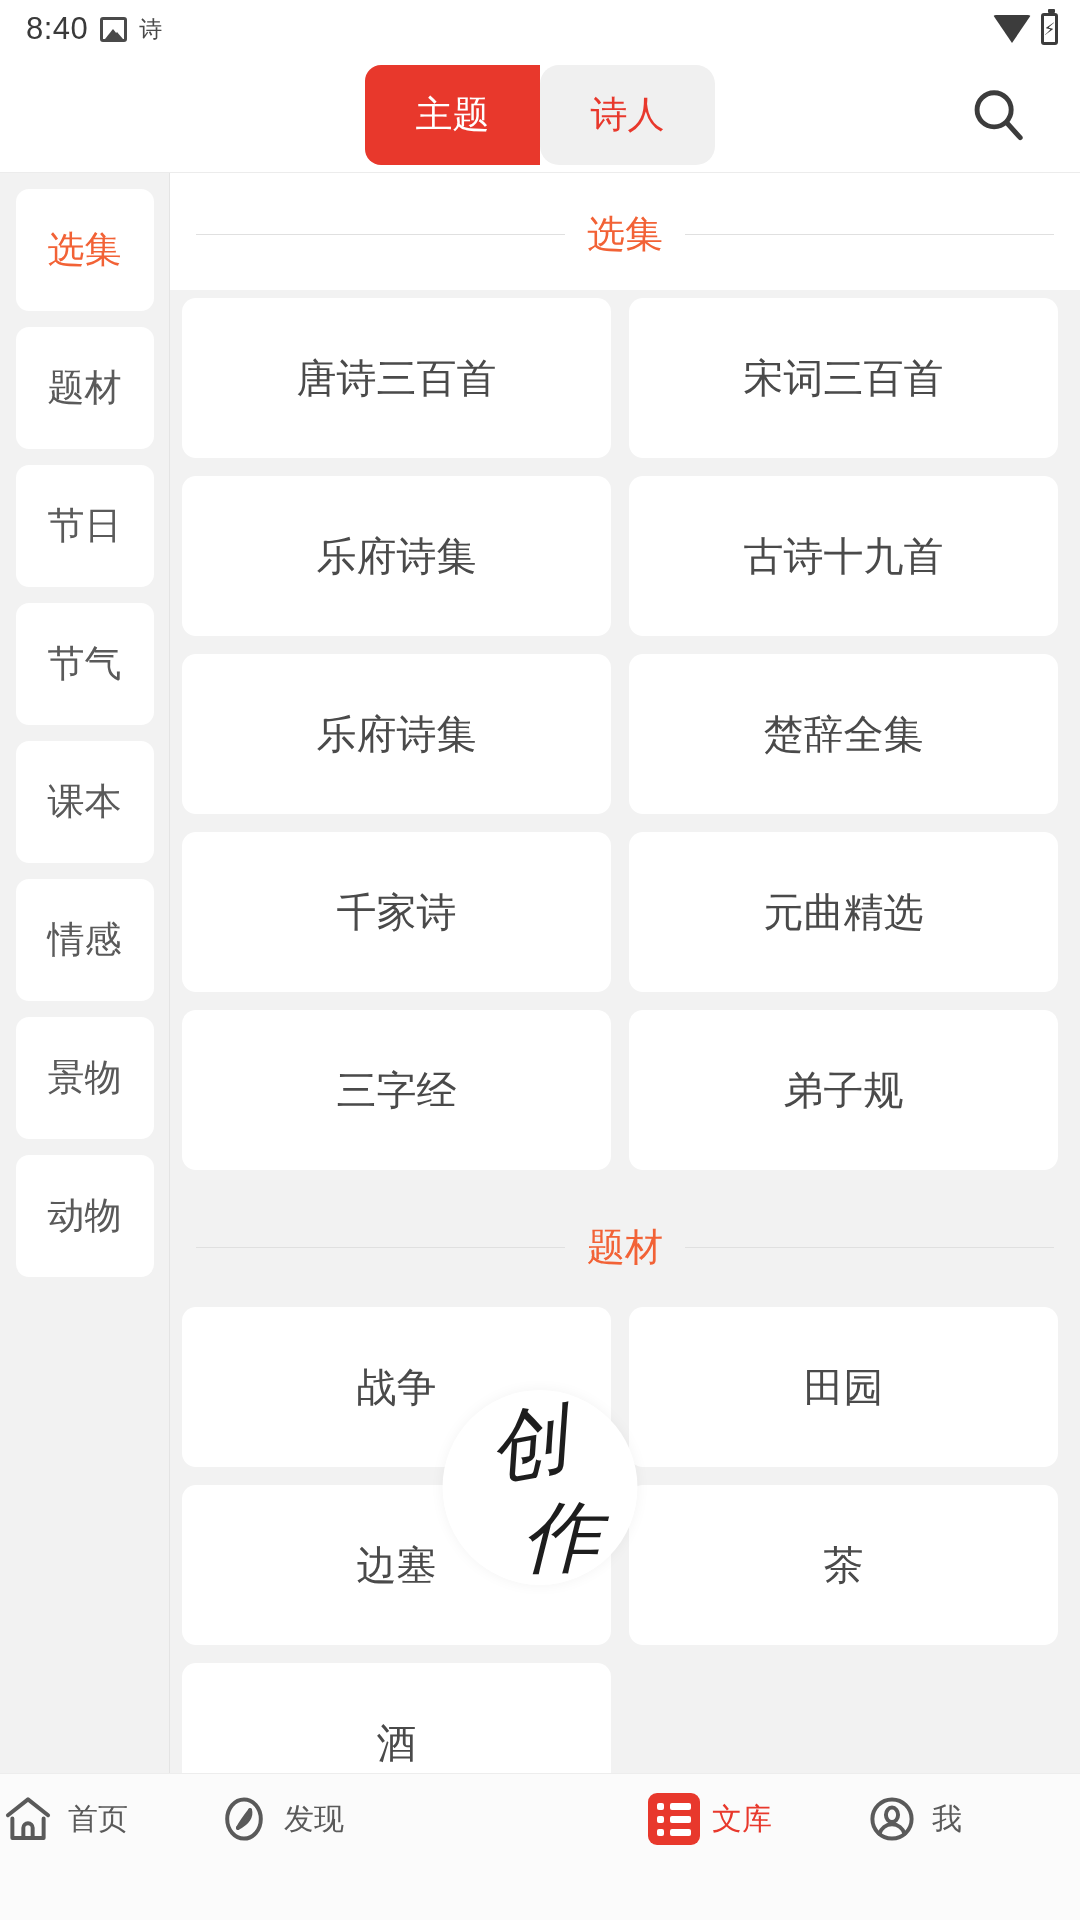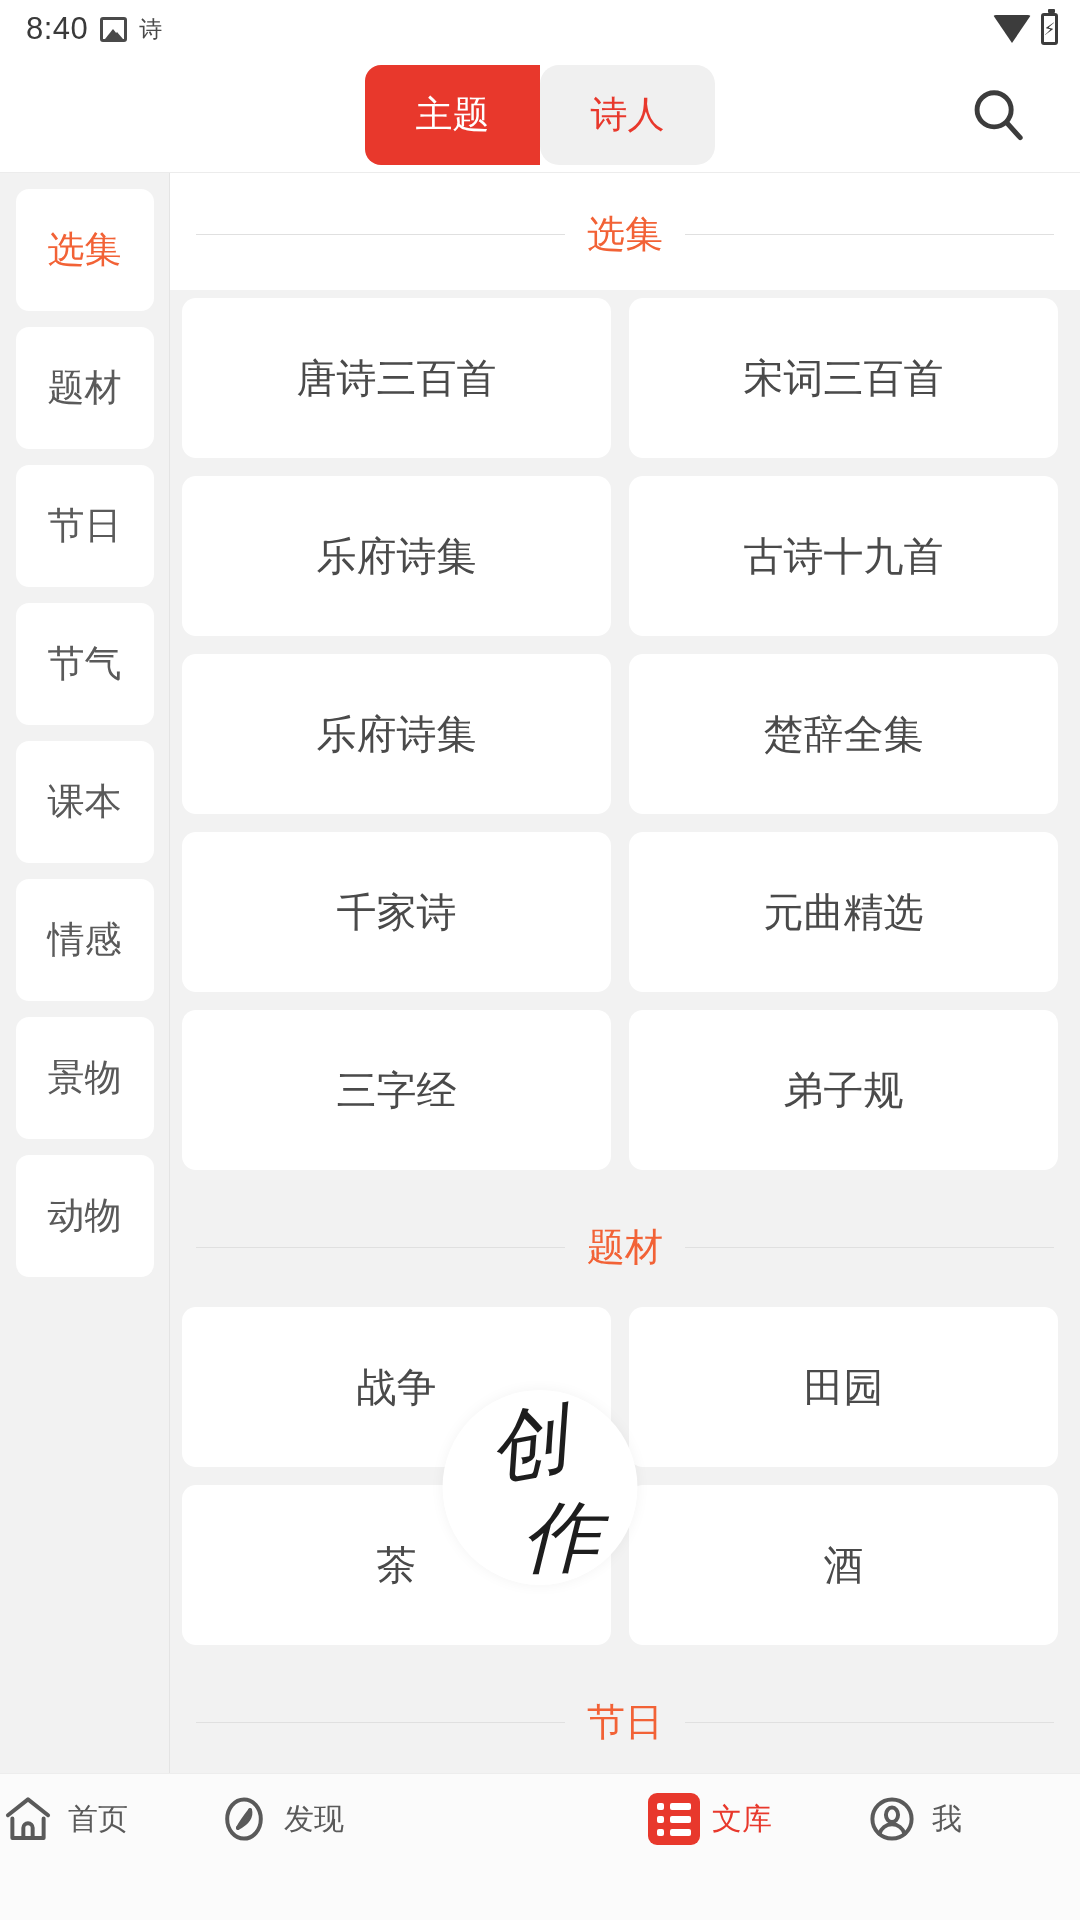--- a/index.html
+++ b/index.html
@@ -224,20 +224,21 @@
       </div>
 
       <div class="section-head on-gray">
         <div class="sh-line"></div>
         <div class="sh-text">题材</div>
         <div class="sh-line"></div>
       </div>
       <div class="grid">
         <div class="card">战争</div>
         <div class="card">田园</div>
+        <div class="card">边塞</div>
         <div class="card">茶</div>
         <div class="card">酒</div>
       </div>
 
       <div class="section-head on-gray">
         <div class="sh-line"></div>
         <div class="sh-text">节日</div>
         <div class="sh-line"></div>
       </div>
 

